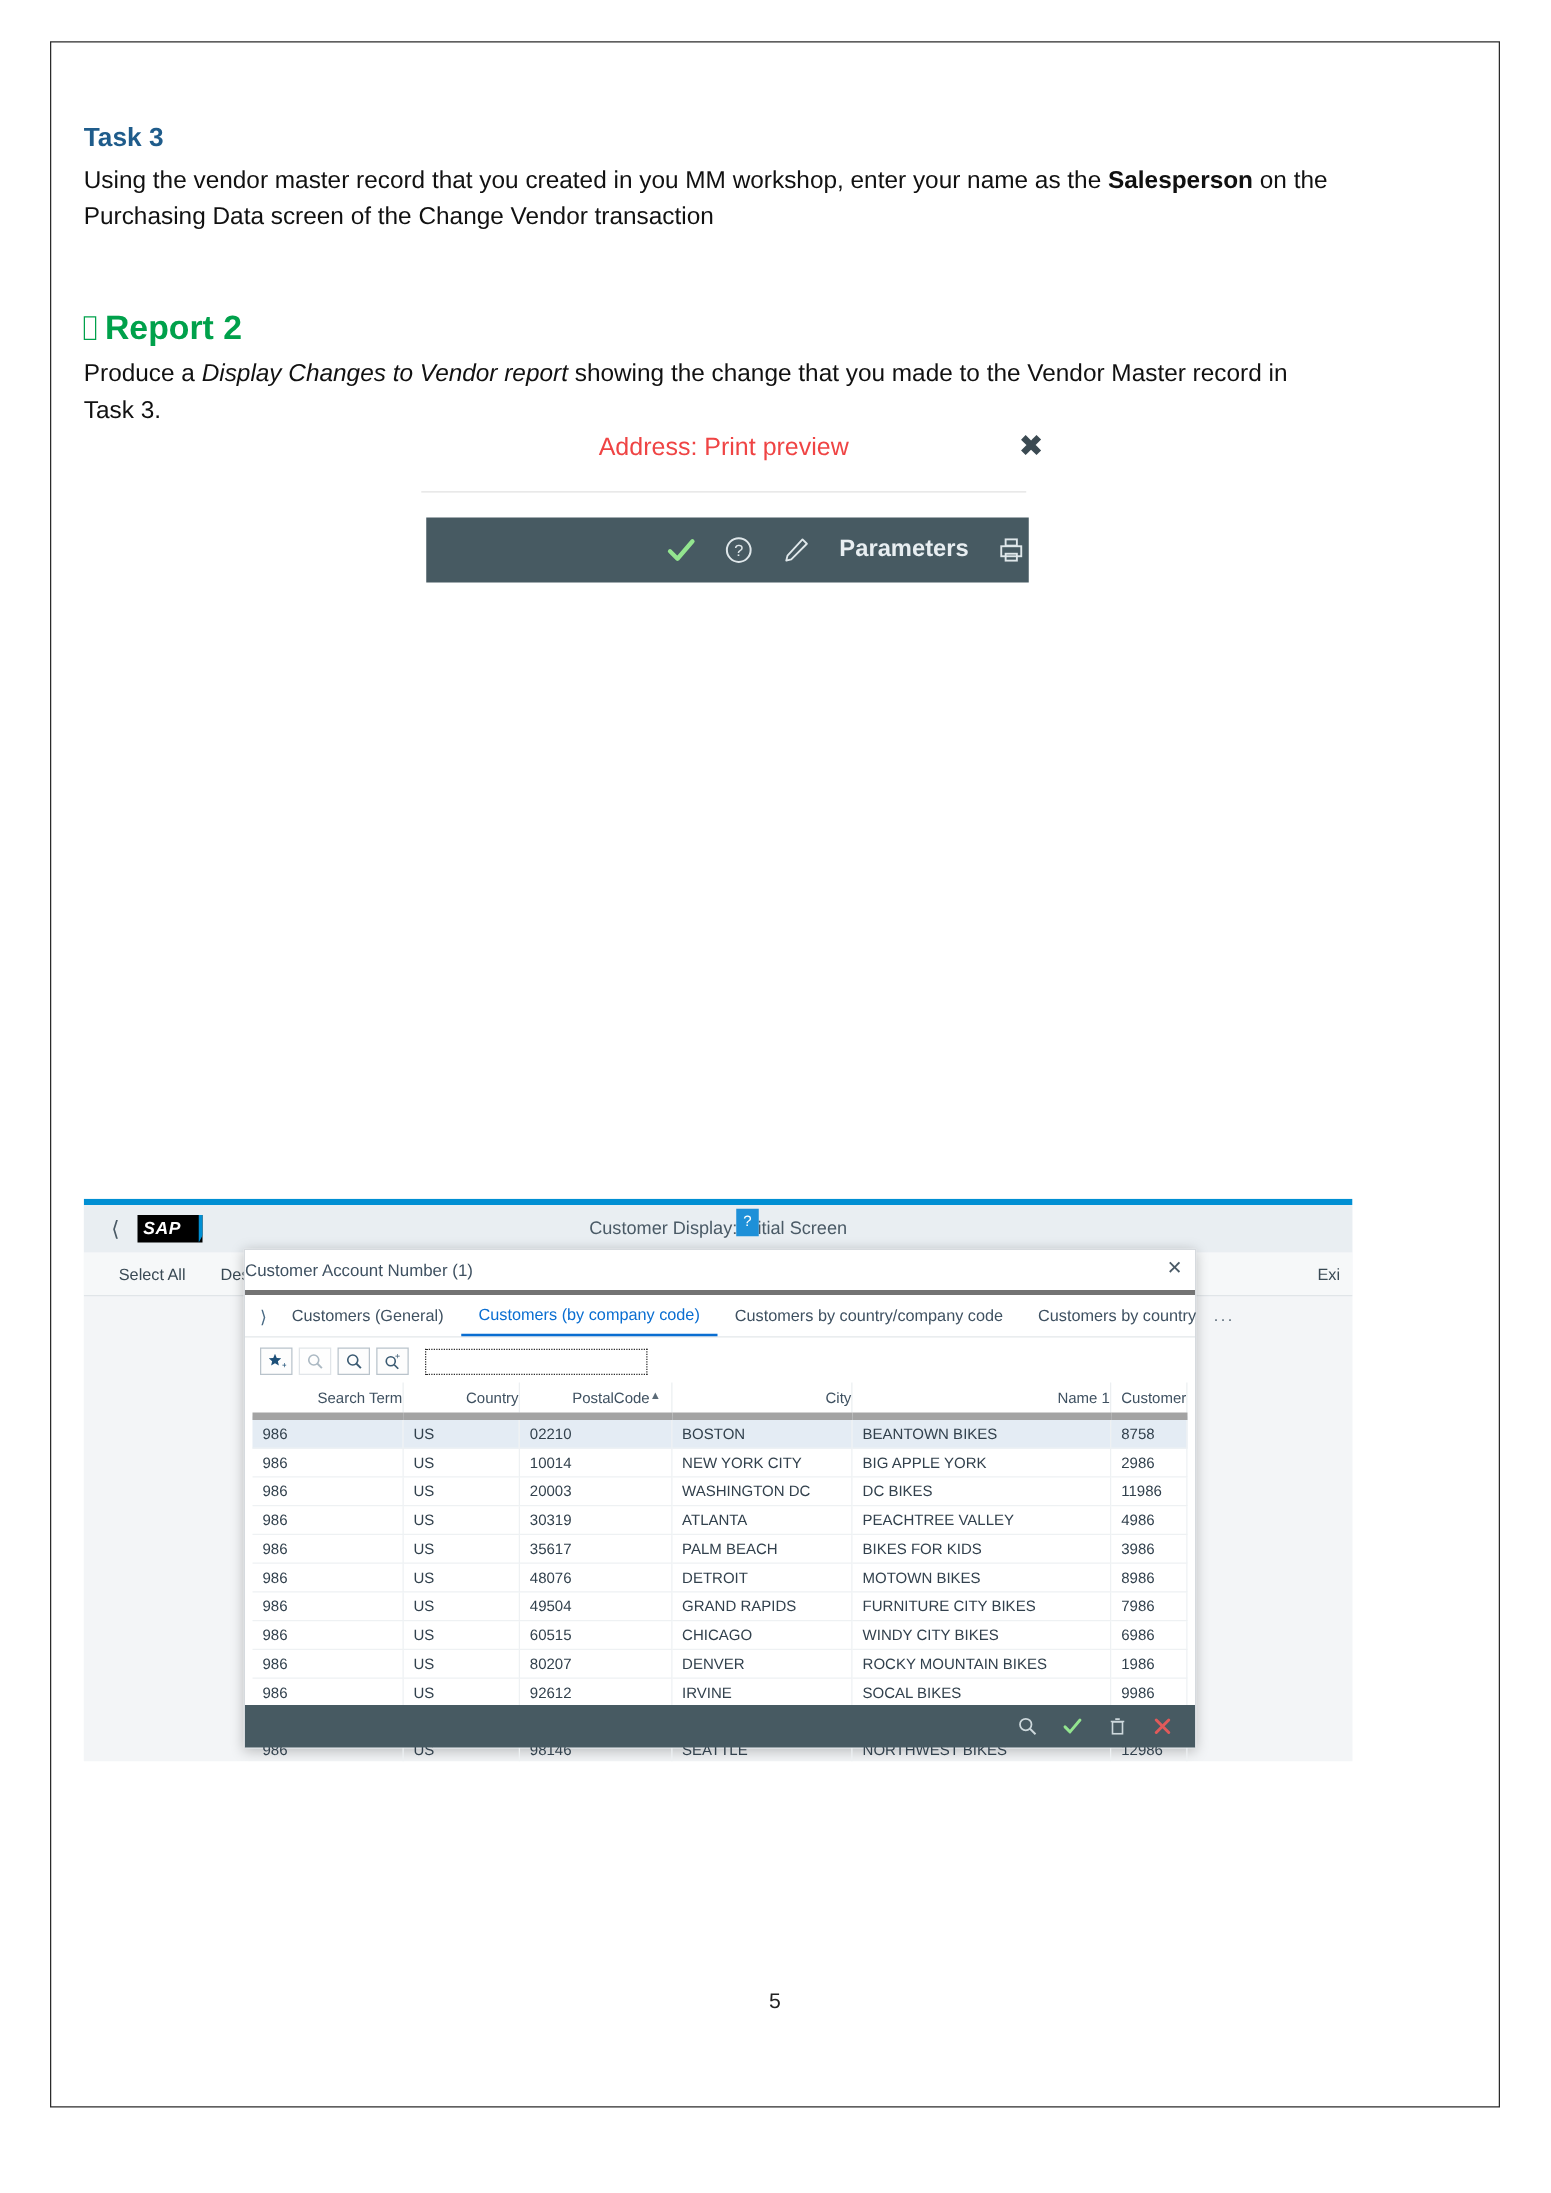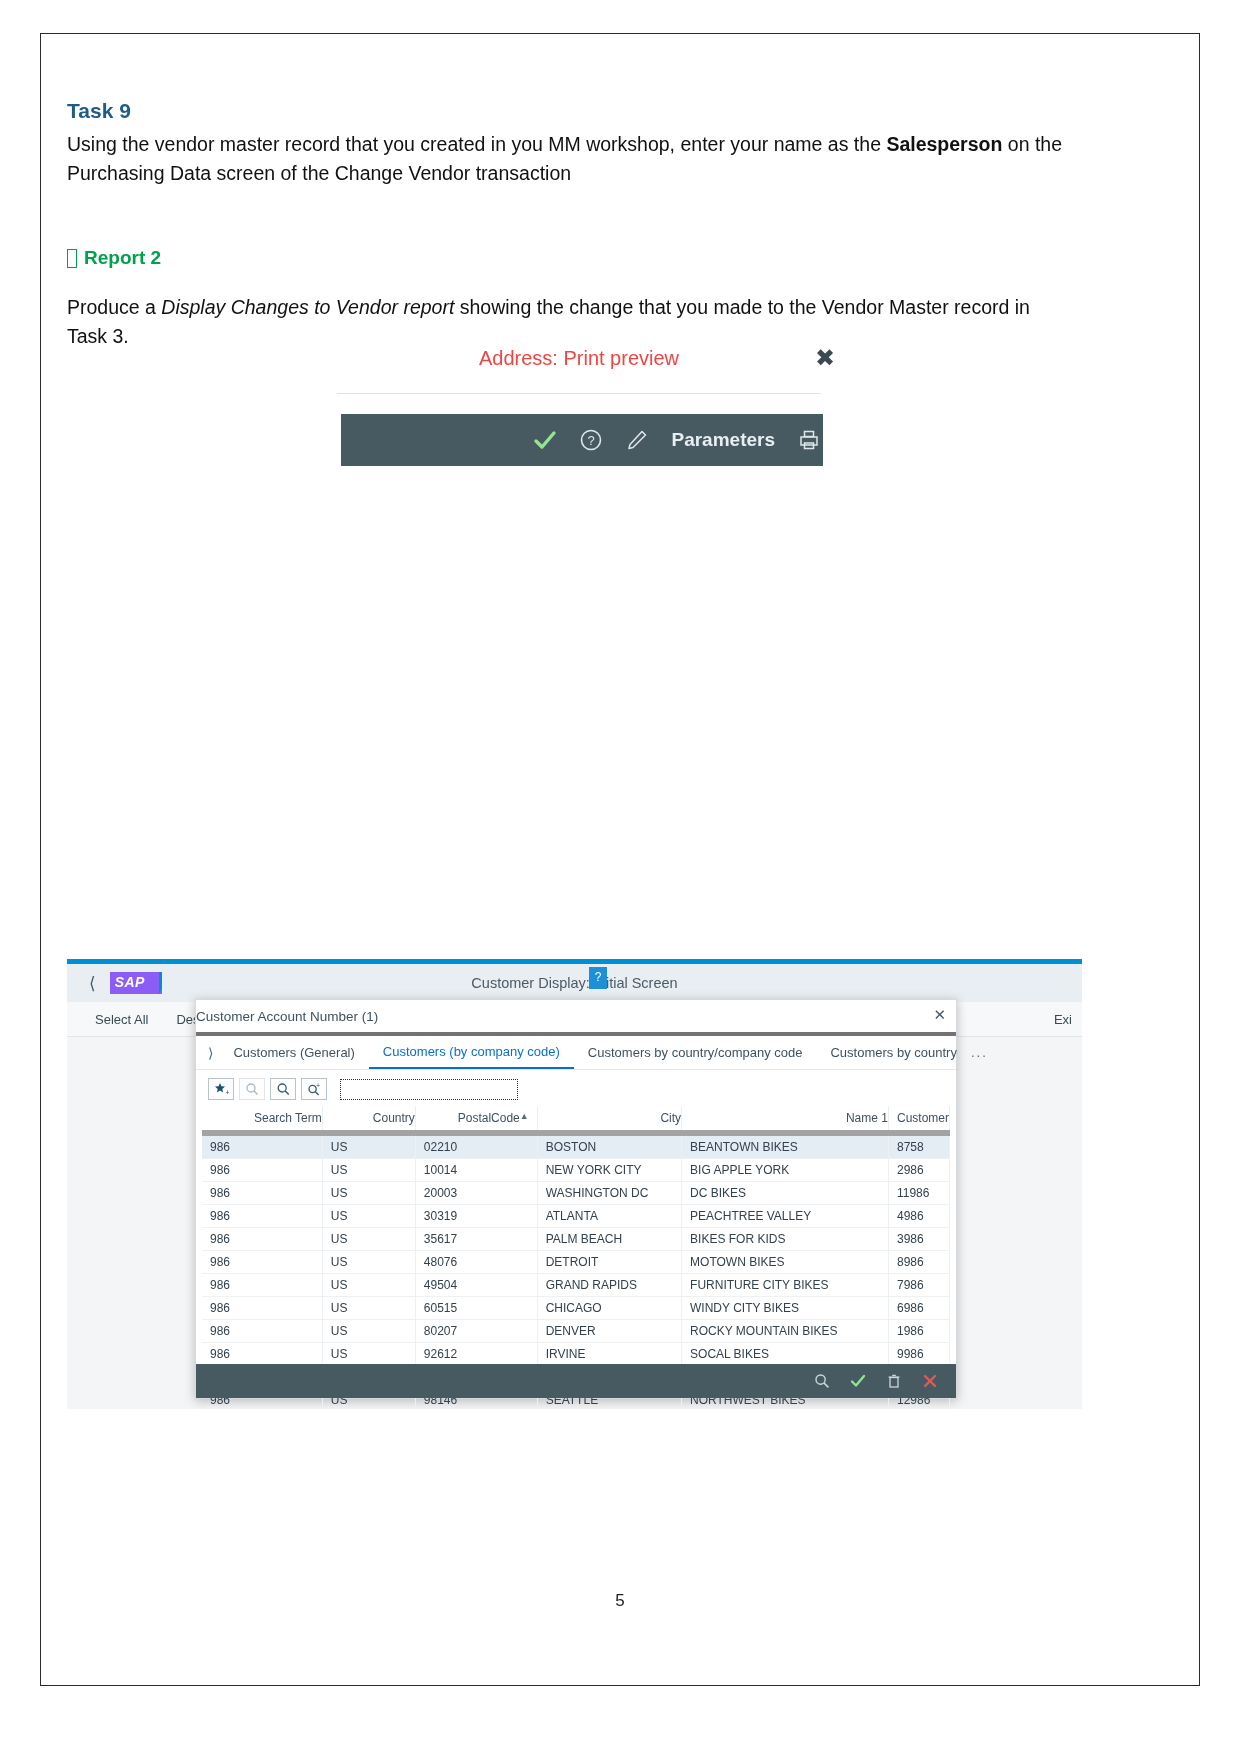--- a/index.html
+++ b/index.html
@@ -23,22 +23,22 @@
     font-size:21px;font-weight:bold;color:#1f5c8b;
     letter-spacing:0px;margin:0 0 7px 0;
   }
   .para{
     font-size:19.5px;color:#111;line-height:28.5px;margin:0;
   }
   .para b{font-weight:bold;}
   .para i{font-style:italic;}
 
   .report-title{
-    font-size:19px;font-weight:bold;color:#00a14b;
-    margin:0 0 24px 0;display:flex;align-items:center;gap:7px;
+    font-size:27px;font-weight:bold;color:#00a14b;
+    margin:0 0 7px 0;display:flex;align-items:center;gap:7px;
   }
   .missing-glyph{
     display:inline-block;width:10px;height:19px;
     border:1.4px solid #00a14b;box-sizing:border-box;
   }
   .spacer-60{height:60px;}
 
   
   .preview-shot{
     position:absolute;left:278px;top:307px;width:520px;
@@ -95,21 +95,21 @@
   }
   .sap-topline{height:5px;background:#008fd3;}
   .sap-header{
     height:38px;background:#e9eef2;position:relative;
     display:flex;align-items:center;
   }
   .sap-back{
     margin-left:22px;font-size:17px;color:#4a5a66;cursor:pointer;
   }
   .sap-logo{
-    margin-left:14px;width:52px;height:22px;background:#8b5cf6;
+    margin-left:14px;width:52px;height:22px;background:#000000;
     position:relative;overflow:hidden;
   }
   .sap-logo span{
     color:#fff;font-size:14px;font-weight:bold;font-style:italic;
     position:absolute;left:5px;top:2px;letter-spacing:0.5px;
   }
   .sap-logo:after{
     content:"";position:absolute;right:-9px;top:0;
     border-left:12px solid #008fd3;
     border-bottom:22px solid transparent;
@@ -199,21 +199,21 @@
     font-size:17px;color:#222;
   }
 </style>
 </head>
 <body>
 
 <div class="page">
 
   <div class="doc-body">
 
-    <h2 class="task-title">Task 9</h2>
+    <h2 class="task-title">Task 3</h2>
     <p class="para"><span>Using the vendor master record that you created in you MM workshop, enter your name as the </span><b>Salesperson</b><span> on the Purchasing Data screen of the Change Vendor transaction</span></p>
 
     <div class="spacer-60"></div>
 
     <h2 class="report-title">
         <span class="missing-glyph"></span>
         <span>Report 2</span>
       </h2>
     <p class="para"><span>Produce a </span><i>Display Changes to Vendor report</i><span> showing the change that you made to the Vendor Master record in Task 3.</span></p>
   </div>

